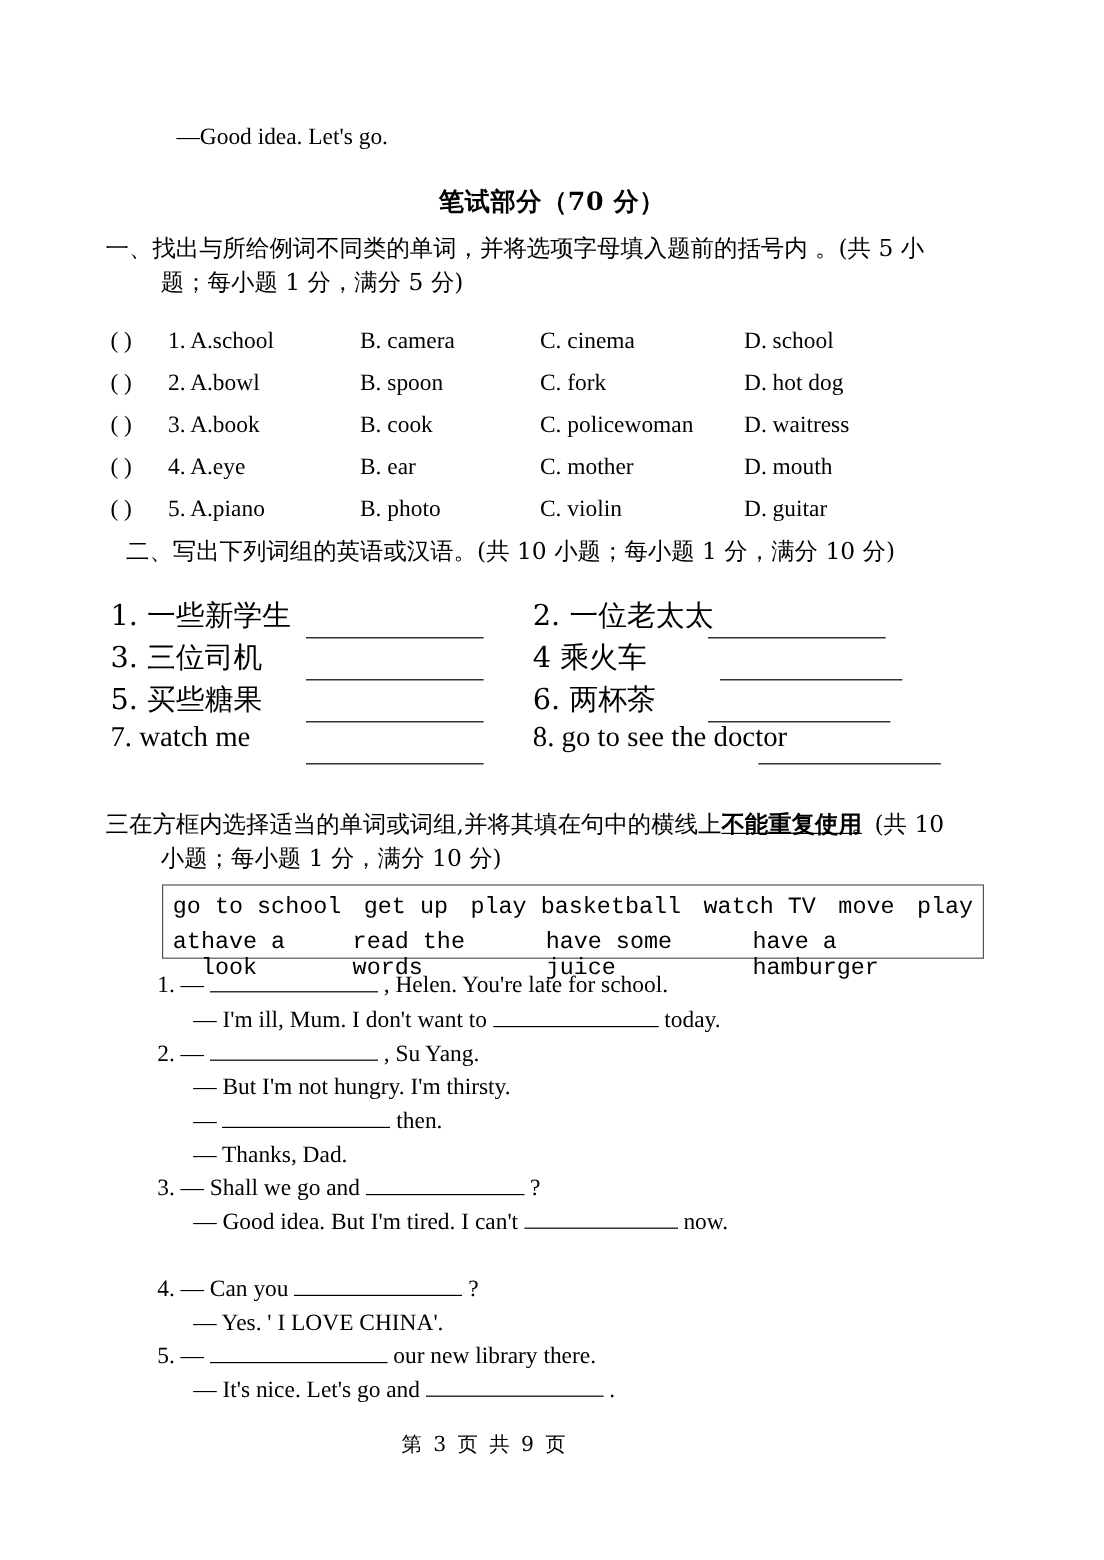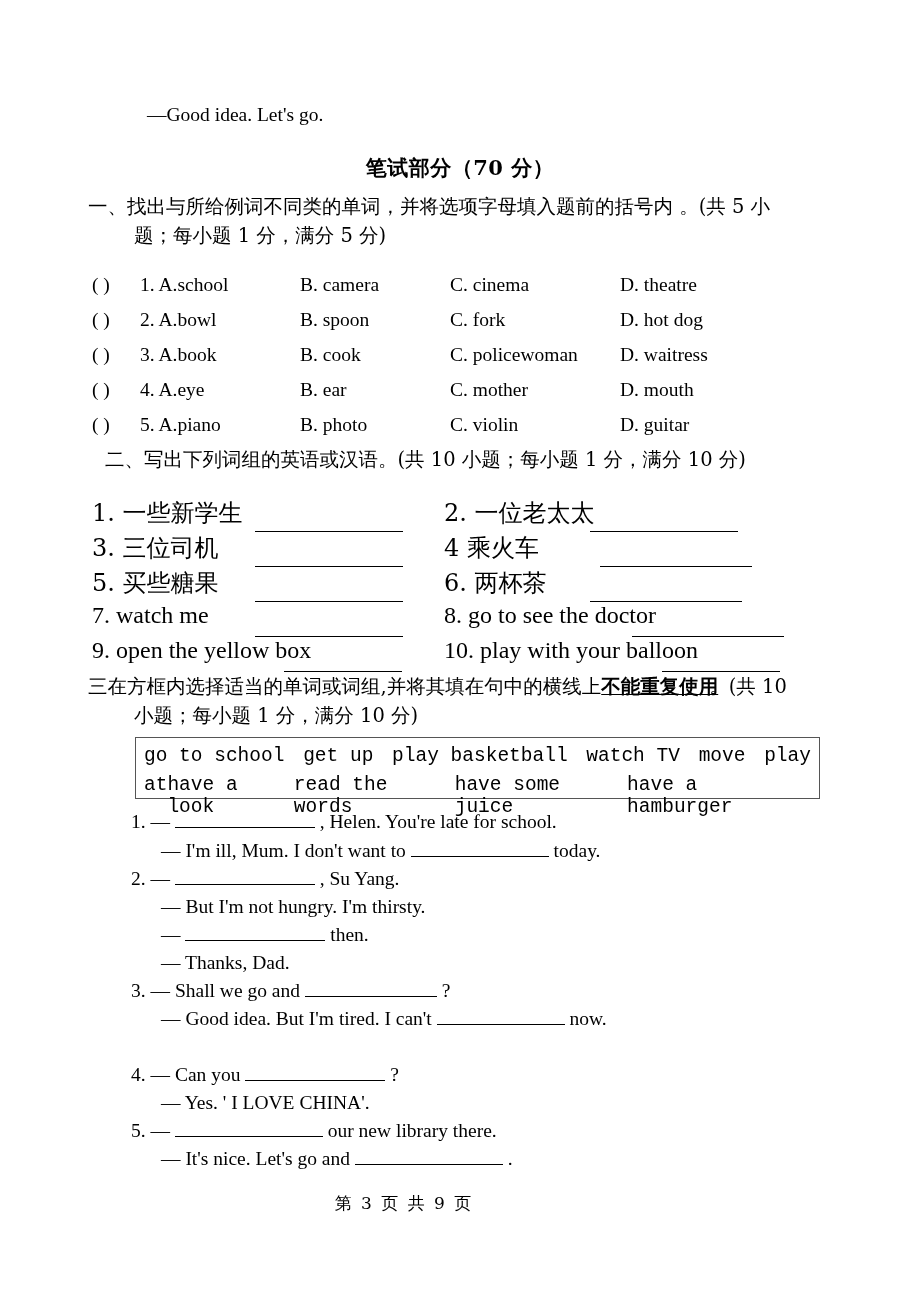--- a/index.html
+++ b/index.html
@@ -143,21 +143,21 @@
   <div class="sec-head cn" id="sec1-head">
     <span class="l1">一、找出与所给例词不同类的单词，并将选项字母填入题前的括号内 。(共 5 小</span>
     <span class="l2">题；每小题 1 分，满分 5 分)</span>
   </div>
 
   <div class="mcq-row" style="top:274px">
     <span class="paren">(        )</span>
     <span class="stem"><span>1.</span> <span>A.school</span></span>
     <span class="optB">B. camera</span>
     <span class="optC">C. cinema</span>
-    <span class="optD">D. theatre</span>
+    <span class="optD">D. school</span>
   </div>
   <div class="mcq-row" style="top:309px">
     <span class="paren">(        )</span>
     <span class="stem"><span>2.</span> <span>A.bowl</span></span>
     <span class="optB">B. spoon</span>
     <span class="optC">C. fork</span>
     <span class="optD">D. hot dog</span>
   </div>
   <div class="mcq-row" style="top:344px">
     <span class="paren">(        )</span>
@@ -199,26 +199,20 @@
     <span class="c1 cn"><span>5.</span> <span>买些糖果</span></span>
     <span class="c1blank blank" style="left:163px; top:19px; width:148px"></span>
     <span class="c2 cn"><span>6.</span> <span>两杯茶</span></span>
     <span class="c2blank blank" style="left:498px; top:19px; width:152px"></span>
   </div>
   <div class="ph-row" style="top:602px">
     <span class="c1"><span>7.</span> <span>watch me</span></span>
     <span class="c1blank blank" style="left:163px; top:19px; width:148px"></span>
     <span class="c2"><span>8.</span> <span>go to see the doctor</span></span>
     <span class="c2blank blank" style="left:540px; top:19px; width:152px"></span>
-  </div>
-  <div class="ph-row" style="top:637px">
-    <span class="c1"><span>9.</span> <span>open the yellow box</span></span>
-    <span class="c1blank blank" style="left:192px; top:19px; width:118px"></span>
-    <span class="c2"><span>10.</span> <span>play with your balloon</span></span>
-    <span class="c2blank blank" style="left:570px; top:19px; width:118px"></span>
   </div>
 
   <div class="sec-head cn" id="sec3-head">
     <span class="l1"><span>三在方框内选择适当的单词或词组,并将其填在句中的横线上</span><span class="ul-bold">不能重复使用</span><span class="overlapdot">。</span><span>(共 10</span></span>
     <span class="l2">小题；每小题 1 分，满分 10 分)</span>
   </div>
 
   <div id="wordbank">
     <div class="wb-line r1">
       <span>go to school</span>

